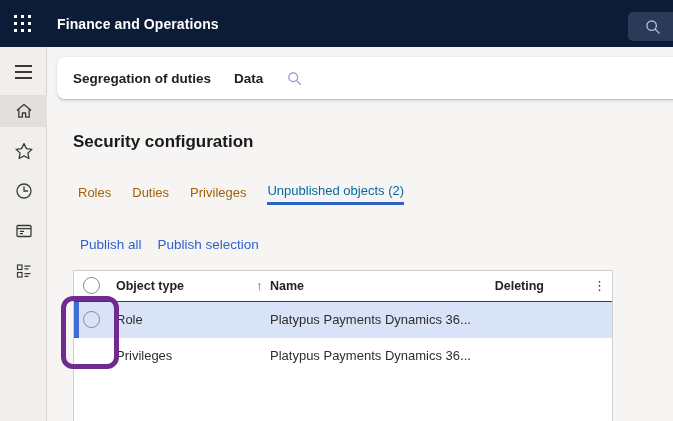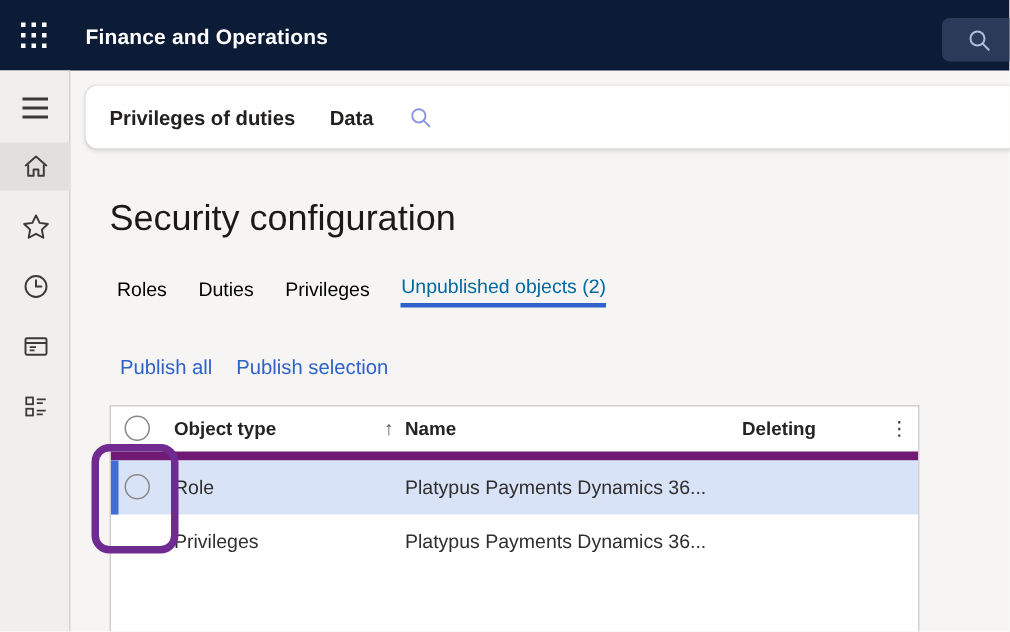--- a/index.html
+++ b/index.html
@@ -23,32 +23,32 @@
   .ham{display:flex;flex-direction:column;gap:4px;width:17px;}
   .ham i{height:2px;background:#3b3a39;display:block;}
 
   
   .navpill{position:absolute;left:57px;top:57px;right:-10px;height:42px;background:#fff;border-radius:8px;
            box-shadow:0 1.6px 3.6px rgba(0,0,0,.13),0 .3px .9px rgba(0,0,0,.10);
            display:flex;align-items:center;padding-left:16px;gap:23px;box-sizing:border-box;}
   .navpill .nav-item{font-size:13.5px;font-weight:700;color:#22211f;cursor:pointer;}
   .navpill .pill-search{display:flex;align-items:center;cursor:pointer;background:none;border:none;padding:0;}
 
-  .page-title{position:absolute;left:73px;top:132px;margin:0;font-size:24px;font-weight:400;color:#1b1a19;}
+  .page-title{position:absolute;left:73px;top:132px;margin:0;font-size:17px;font-weight:700;color:#1b1a19;}
 
   .tabs{position:absolute;left:78px;top:183px;display:flex;gap:21px;}
-  .tab{background:none;border:none;padding:0 0 3px 0;font-size:13px;line-height:16px;color:#000000;cursor:pointer;font-family:inherit;}
+  .tab{background:none;border:none;padding:0 0 3px 0;font-size:13px;line-height:16px;color:#a16207;cursor:pointer;font-family:inherit;}
   .tab.selected{color:#0369a1;border-bottom:3px solid var(--accent,#2e62c9);}
 
   .actions{position:absolute;left:80px;top:237px;display:flex;gap:16px;}
   .action-link{font-size:13.5px;color:var(--link,#2e62c9);text-decoration:none;cursor:pointer;}
 
   
   .grid{position:absolute;left:73px;top:270px;width:540px;bottom:0;background:#fff;border:1px solid #d1cfcd;border-bottom:none;box-sizing:border-box;}
-  .grid-header{position:relative;height:30px;border-bottom:6px solid #701a75;}
+  .grid-header{position:relative;height:30px;border-bottom:1px solid #701a75;}
   .circle{position:absolute;left:9px;width:17px;height:17px;border:1.6px solid #8a8886;border-radius:50%;box-sizing:border-box;background:transparent;cursor:pointer;}
   .grid-header .circle{top:6px;}
   .hdr{position:absolute;top:8px;font-size:12.5px;font-weight:700;color:#242424;cursor:pointer;}
   .hdr-type{left:42px;}
   .hdr-name{left:196px;}
   .hdr-del{right:68px;}
   .sort{position:absolute;left:182px;top:7px;font-size:13px;color:#605e5c;cursor:pointer;}
   .more{position:absolute;right:6px;top:7px;font-size:13px;color:#3b3a39;cursor:pointer;letter-spacing:0;}
   .grid-row{position:relative;height:36px;cursor:pointer;}
   .grid-row.selected{background:var(--selection,#d9e3f7);}
@@ -126,21 +126,21 @@
     <button class="side-btn item">
       <svg width="20" height="20" viewBox="0 0 20 20">
         <rect x="3.5" y="4" width="4.5" height="4.5" fill="none" stroke="#3b3a39" stroke-width="1.2"></rect>
         <rect x="3.5" y="11.5" width="4.5" height="4.5" fill="none" stroke="#3b3a39" stroke-width="1.2"></rect>
         <path d="M10.5 5.2 H16.5 M10.5 7.8 H14.5 M10.5 12.7 H16.5 M10.5 15.3 H14.5" stroke="#3b3a39" stroke-width="1.2"></path>
       </svg>
     </button>
   </nav>
 
   <div class="navpill">
-    <span class="nav-item">Privileges of duties</span>
+    <span class="nav-item">Segregation of duties</span>
     <span class="nav-item">Data</span>
     <button class="pill-search">
       <svg width="17" height="17" viewBox="0 0 20 20">
         <circle cx="8.5" cy="8.5" r="5.2" fill="none" stroke="#8a97e0" stroke-width="1.5"></circle>
         <path d="M12.5 12.5 L16.8 16.8" stroke="#8a97e0" stroke-width="1.5" stroke-linecap="round"></path>
       </svg>
     </button>
   </div>
 
   <h1 class="page-title">Security configuration</h1>

